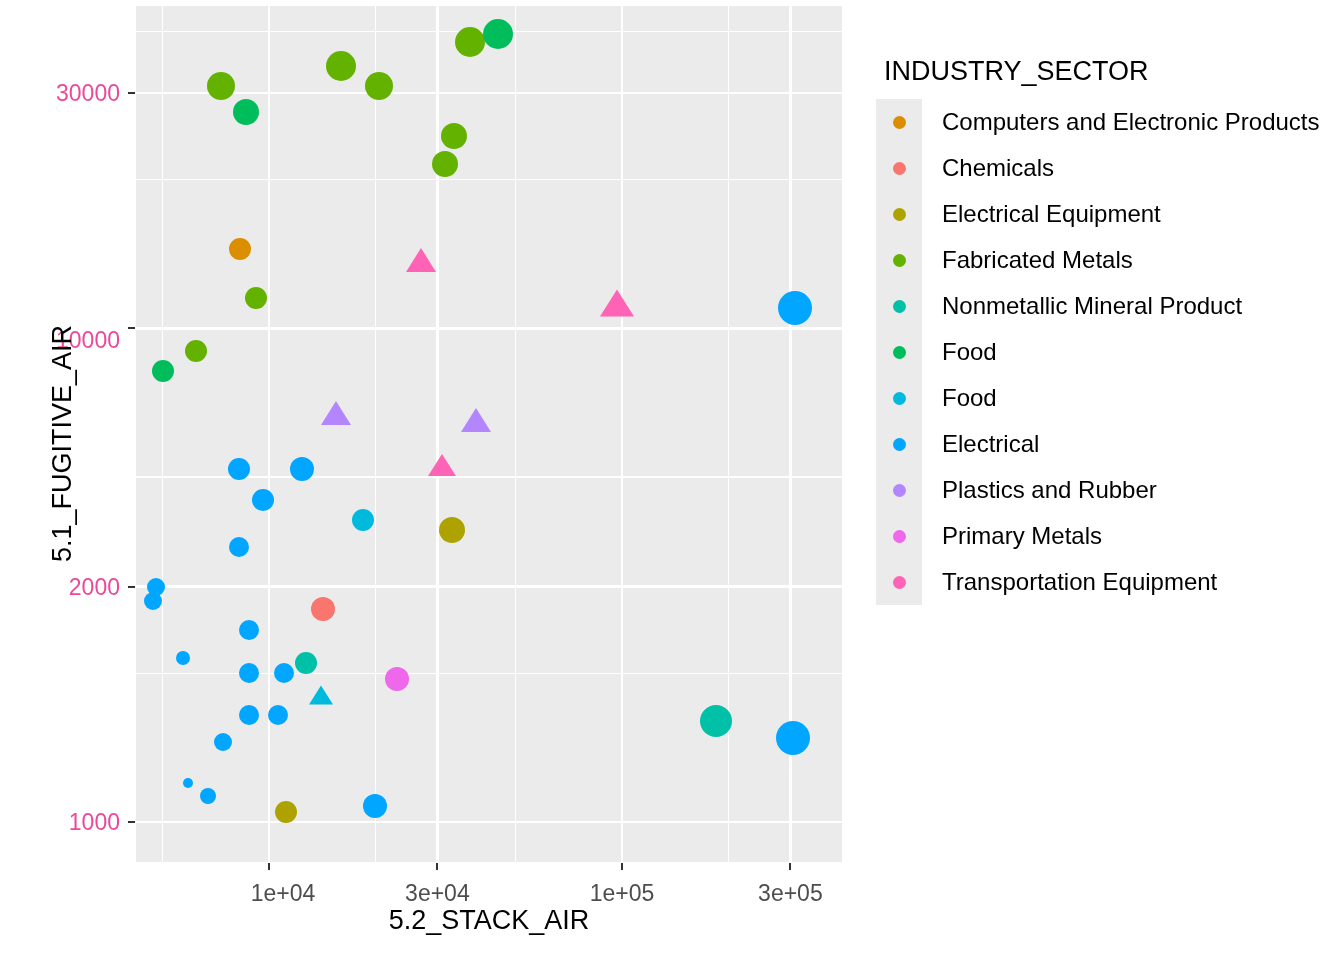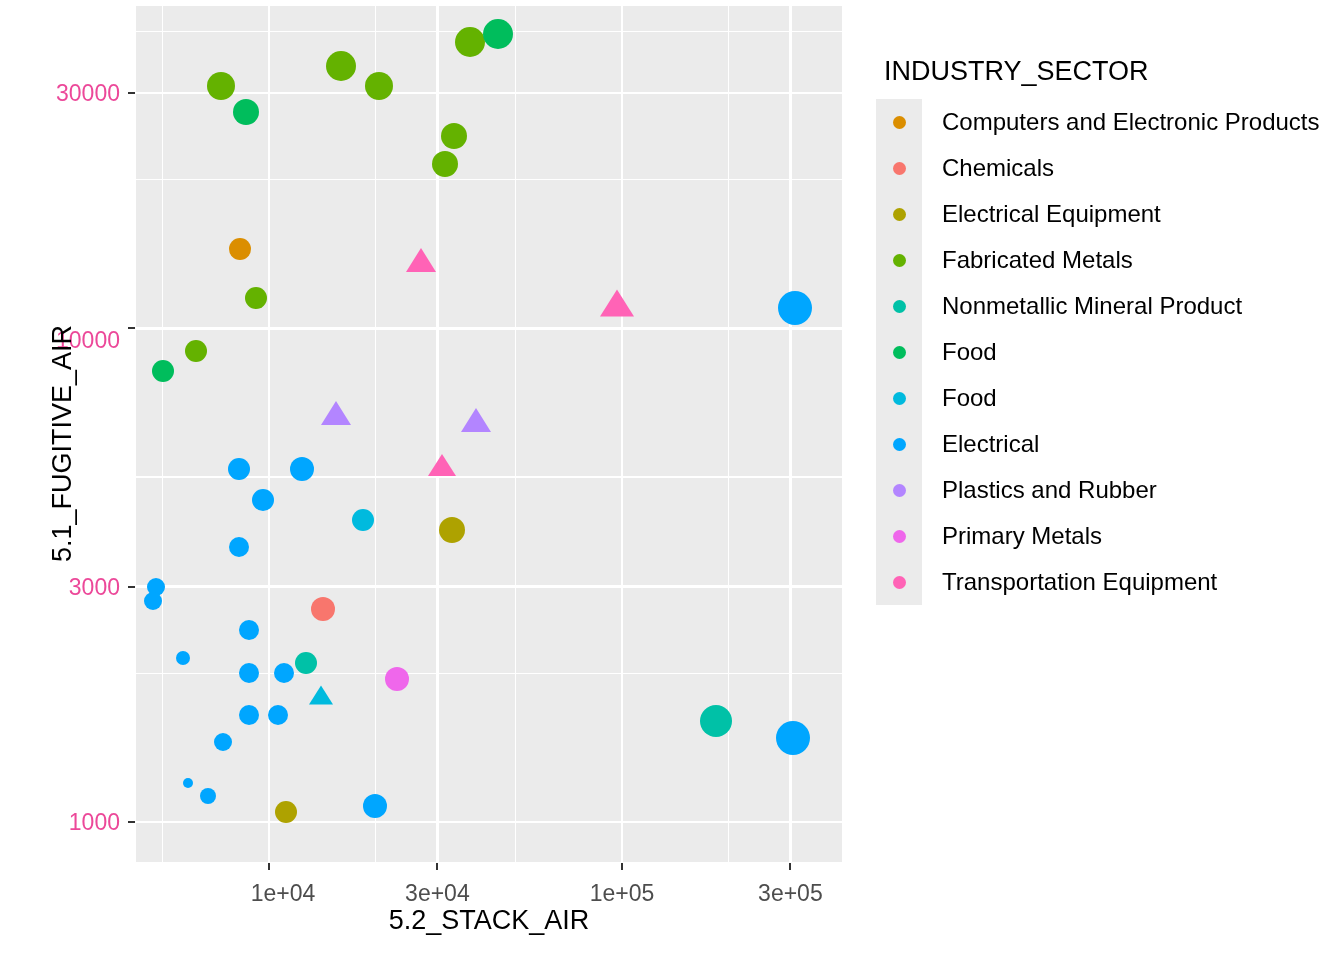--- a/index.html
+++ b/index.html
@@ -246,21 +246,21 @@
         <div class="pt circle" style="width: 34px; height: 34px; background: rgb(0, 166, 255); left: 656.951px; top: 732.011px;"></div>
       </div>
   </div>
 
   <div id="y-axis">
       <div class="tick-mark-y" style="left: 128px; top: 91.9218px;"></div>
       <div class="tick-label-y" style="right: 1224px; top: 92.9218px;">30000</div>
       <div class="tick-mark-y" style="left: 128px; top: 327.437px;"></div>
       <div class="tick-label-y" style="right: 1224px; top: 340px;">10000</div>
       <div class="tick-mark-y" style="left: 128px; top: 585.54px;"></div>
-      <div class="tick-label-y" style="right: 1224px; top: 586.54px;">3000</div>
+      <div class="tick-label-y" style="right: 1224px; top: 586.54px;">2000</div>
       <div class="tick-mark-y" style="left: 128px; top: 821.055px;"></div>
       <div class="tick-label-y" style="right: 1224px; top: 822.055px;">1000</div>
     </div>
   <div id="x-axis">
       <div class="tick-mark-x" style="left: 267.993px; top: 863px;"></div>
       <div class="tick-label-x" style="left: 283px; top: 882px;">1e+04</div>
       <div class="tick-mark-x" style="left: 436.417px; top: 863px;"></div>
       <div class="tick-label-x" style="left: 437.417px; top: 882px;">3e+04</div>
       <div class="tick-mark-x" style="left: 620.993px; top: 863px;"></div>
       <div class="tick-label-x" style="left: 621.993px; top: 882px;">1e+05</div>

